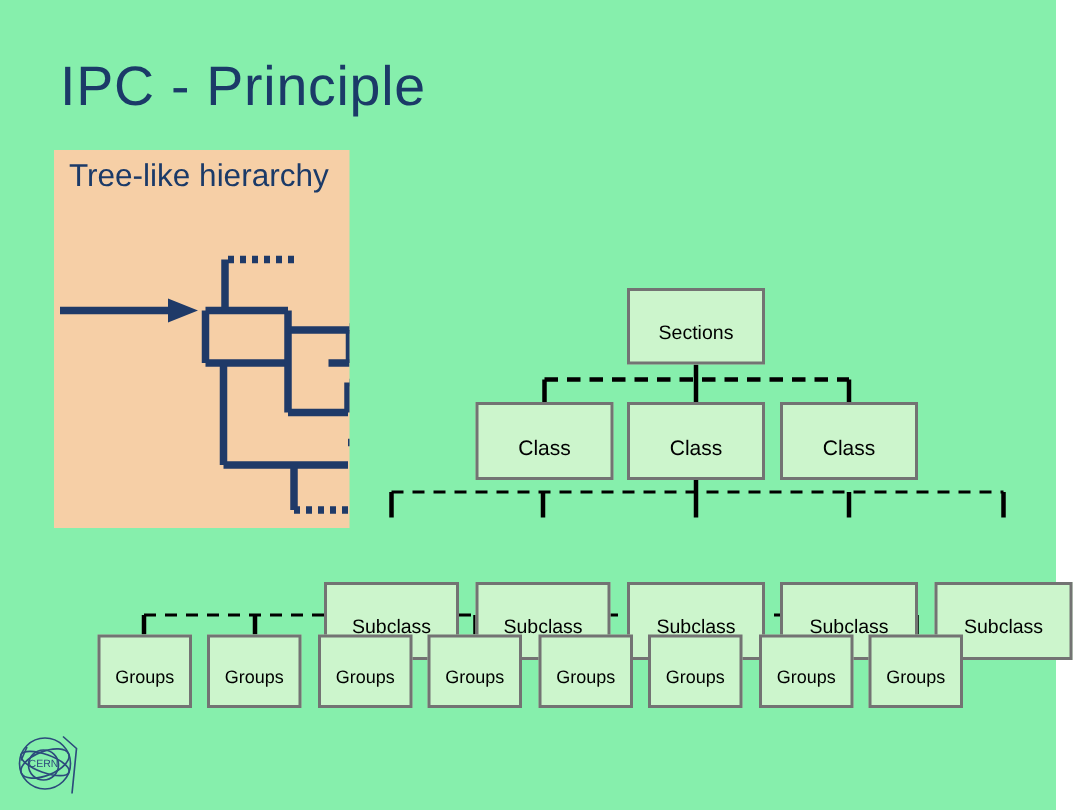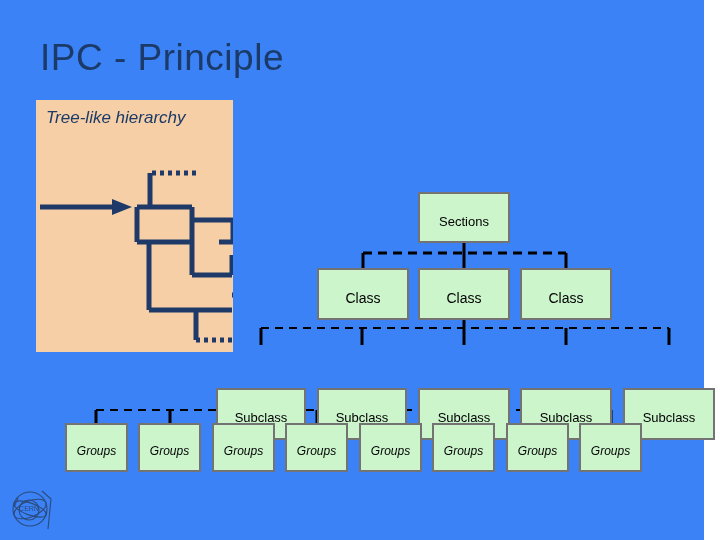--- a/index.html
+++ b/index.html
@@ -13,21 +13,21 @@
     font-family: "Liberation Sans", sans-serif;
     overflow: hidden;
     position: relative;
   }
 
   #slide {
     position: absolute;
     left: 0; top: 0;
     width: 704px;
     height: 540px;
-    background: #3b82f6;
+    background: #86efac;
   }
 
   
   #slide-title {
     position: absolute;
     left: 40px;
     top: 36px;
     font-size: 37px;
     line-height: 44px;
     color: #1b3a68;
@@ -42,24 +42,23 @@
     top: 100px;
     width: 197px;
     height: 252px;
     background: #f6cfa6;
   }
   #tree-panel-label {
     position: absolute;
     left: 10px;
     top: 5px;
     width: 175px;
-    font-size: 17px;
+    font-size: 21px;
     line-height: 25px;
     color: #1b3a68;
-    font-style: italic;
   }
   #tree-schematic {
     position: absolute;
     left: 0;
     top: 0;
     width: 197px;
     height: 252px;
   }
 
   
@@ -90,21 +89,21 @@
     font-family: "Liberation Sans", sans-serif;
   }
   .node > span {
     display: block;
     width: 100%;
     text-align: center;
   }
   .node.sections { font-size: 13px; padding-top: 7px; }
   .node.klass    { font-size: 14px; padding-top: 7px; }
   .node.subclass { font-size: 13px; padding-top: 7px; margin-top: 43px; }
-  .node.groups   { font-size: 12px; padding-top: 7px; font-style: italic; }
+  .node.groups   { font-size: 12px; padding-top: 7px; }
 
   
   #footer {
     position: absolute;
     left: 0;
     top: 483px;
     width: 720px;
     height: 57px;
   }
   #cern-logo {

